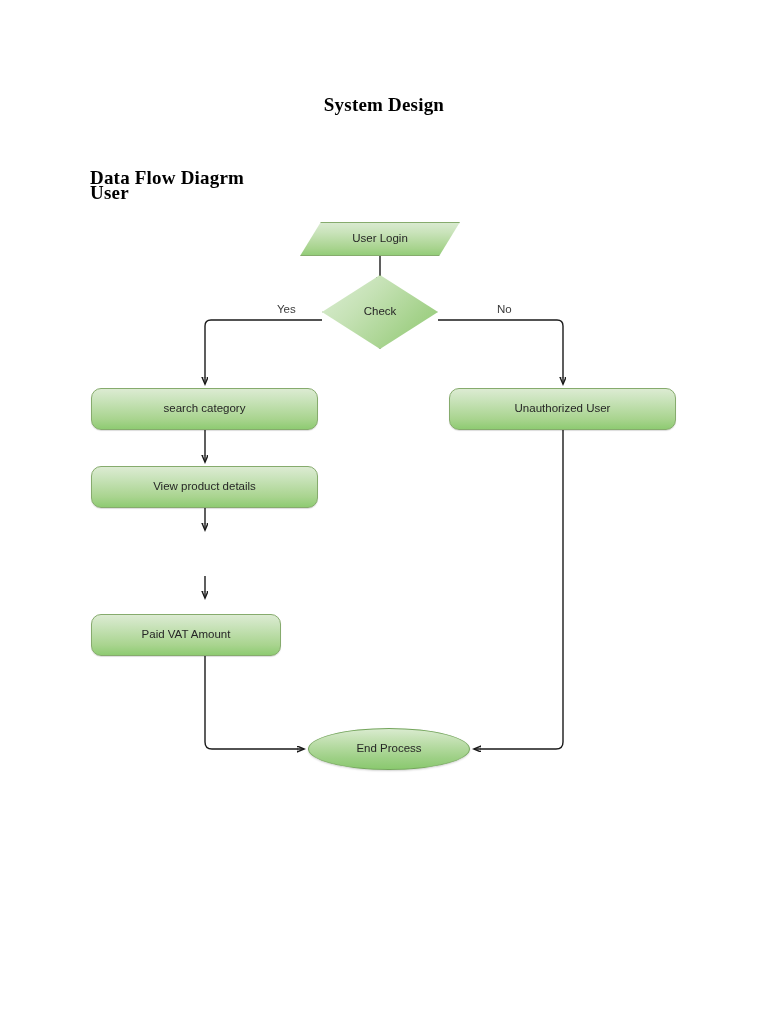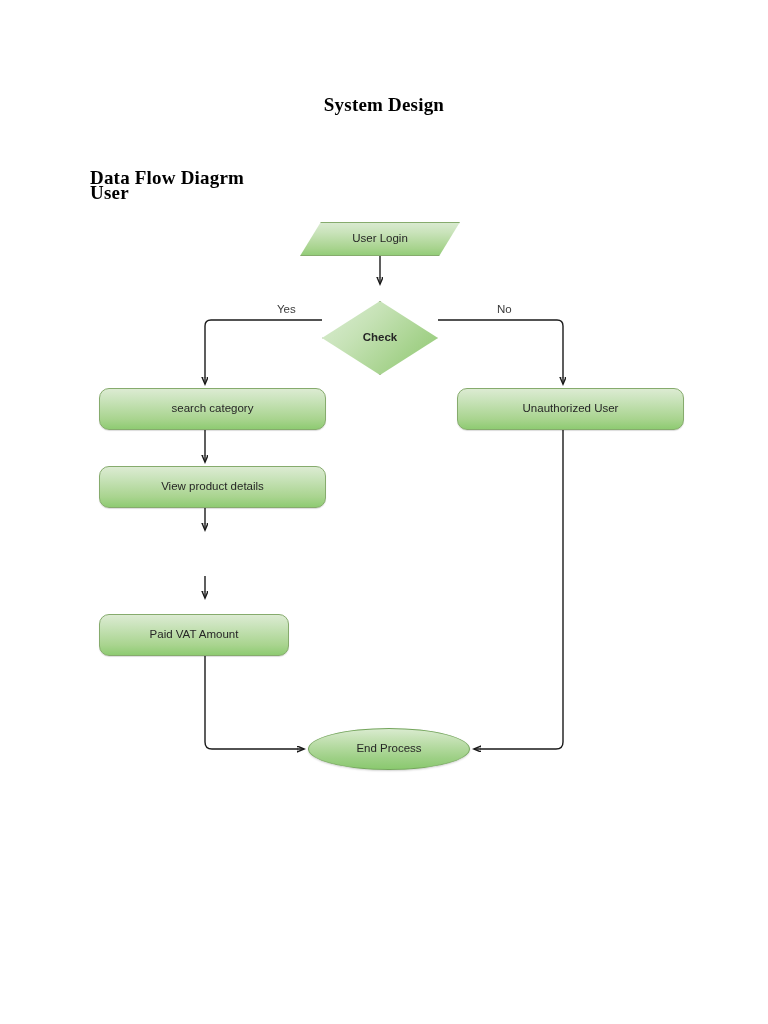--- a/index.html
+++ b/index.html
@@ -73,21 +73,20 @@
     z-index: 3;
     pointer-events: none;
   }
 
   
   .proc {
     border: 1px solid #86ab6d;
     border-radius: 10px;
     background: linear-gradient(to bottom, #dcebd2 0%, #cbe4bd 25%, #a9d48f 75%, #8ecb72 100%);
     box-shadow: 0 1px 1px rgba(0,0,0,0.14);
-    margin-left: 8px;
   }
 
   
   .para {
     background: transparent;
     border: none;
   }
   .para .para-bg {
     position: absolute;
     inset: 0;
@@ -181,21 +180,21 @@
     </svg>
 
     <div class="conn-label" id="label-yes">Yes</div>
     <div class="conn-label" id="label-no">No</div>
 
     <div class="node para" style="left:300px; top:222px; width:160px; height:34px;">
       <div class="para-bg"></div>
       <span class="node-label">User Login</span>
     </div>
 
-    <div class="node diamond" style="left:322px; top:301px; width:116px; height:74px;font-weight:bold;">
+    <div class="node diamond" style="left:322px; top:275px; width:116px; height:74px;">
       <div class="dia-bg"></div>
       <span class="node-label">Check</span>
     </div>
 
     <div class="node proc" style="left:91px; top:388px; width:227px; height:42px;">
       <span class="node-label">search category</span>
     </div>
 
     <div class="node proc" style="left:91px; top:466px; width:227px; height:42px;">
       <span class="node-label">View product details</span>

